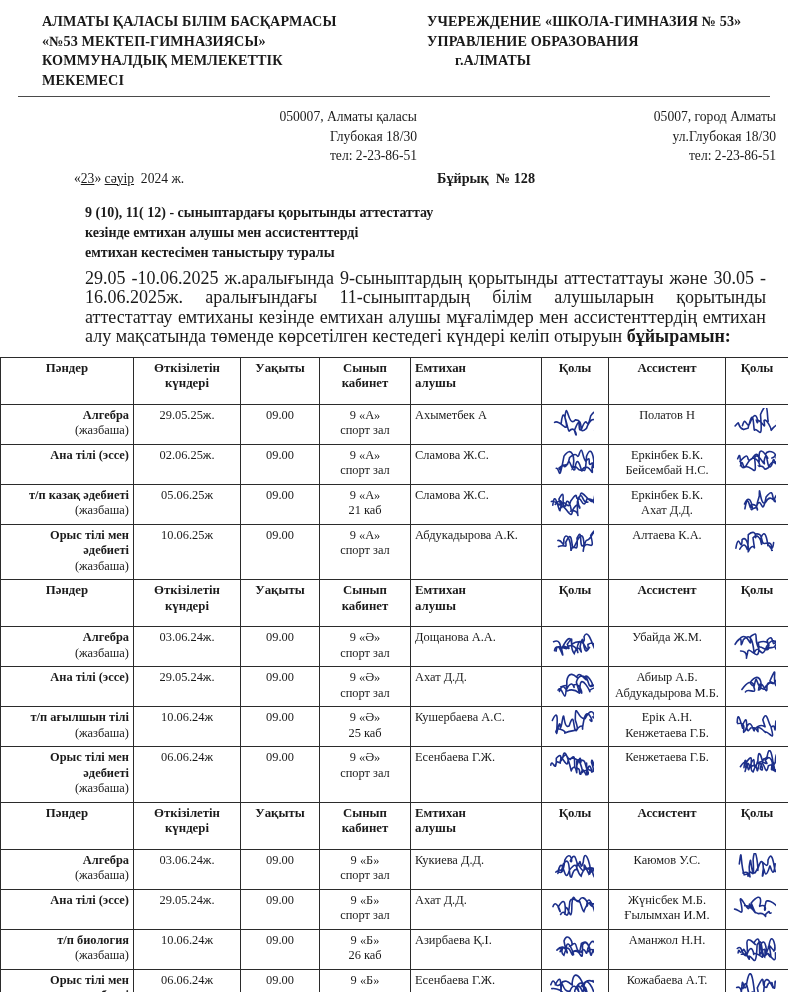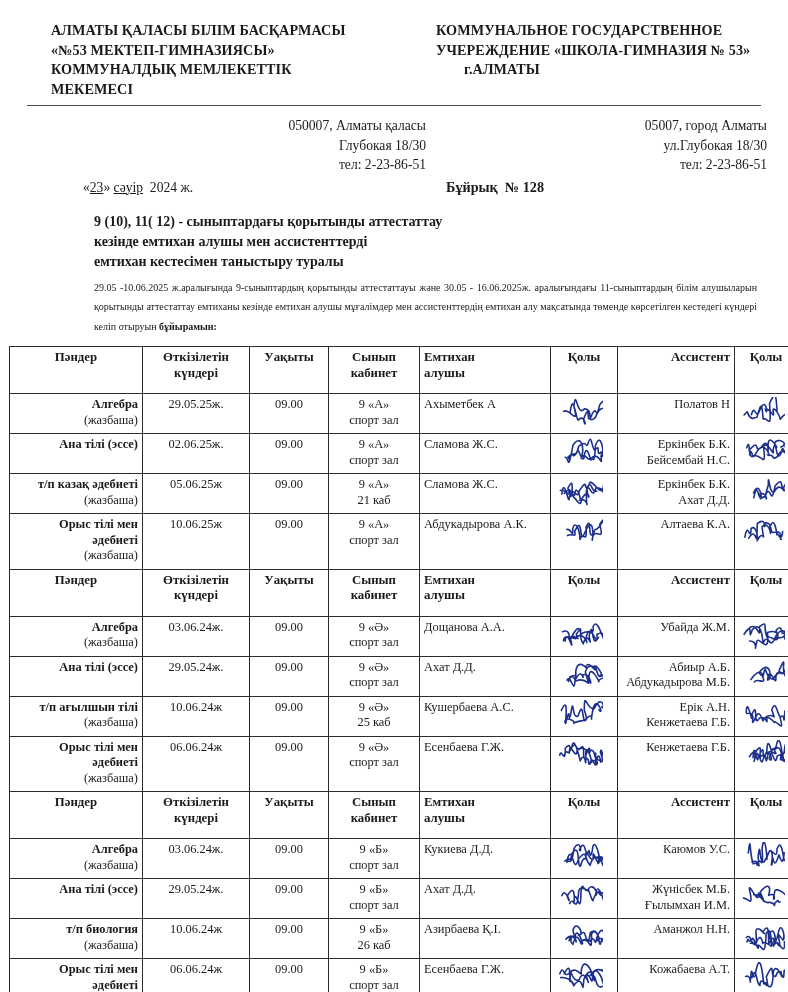--- a/index.html
+++ b/index.html
@@ -12,21 +12,21 @@
     height: 992px;
     font-family: "Liberation Serif", "DejaVu Serif", serif;
     color: #1a1a1a;
     position: relative;
     overflow: hidden;
   }
   .page {
     position: relative;
     width: 788px;
     height: 992px;
-    padding: 9px;
+    padding: 0;
     box-sizing: border-box;
   }
 
   
   .letterhead {
     display: flex;
     padding: 12px 12px 0 12px;
     box-sizing: border-box;
   }
   .lh-left {
@@ -107,21 +107,21 @@
     font-size: 14px;
     font-weight: 700;
     line-height: 20px;
   }
 
   
   .body-par {
     margin-top: 6px;
     padding-left: 85px;
     padding-right: 22px;
-    font-size: 10px;
+    font-size: 18px;
     line-height: 19.5px;
     text-align: justify;
   }
   .body-par b { font-weight: 700; }
 
   
   .sched-table {
     margin: 10px auto 0 auto;
     width: 716px;
     border-collapse: collapse;
@@ -139,21 +139,21 @@
     vertical-align: top;
     font-size: 12.8px;
     height: 38px;
   }
   .c-subject  { width: 124px; text-align: center; font-weight: 700; }
   .c-date     { width: 98px;  text-align: center; }
   .c-time     { width: 70px;  text-align: center; }
   .c-class    { width: 82px;  text-align: center; }
   .c-examiner { width: 122px; text-align: left; padding-left: 6px; }
   .c-sign1    { width: 58px; }
-  .c-assist   { width: 108px; text-align: right; padding-left: 6px; }
+  .c-assist   { width: 108px; text-align: center; padding-left: 6px; }
   .c-sign2    { width: 54px; }
 
   .sub-note {
     font-weight: 400;
     display: block;
   }
   .subject-cell {
     text-align: right;
     font-weight: 700;
   }
@@ -176,22 +176,22 @@
 <div class="page">
 
   <div class="letterhead">
     <div class="lh-left">
       <div class="lh-line">АЛМАТЫ ҚАЛАСЫ БІЛІМ БАСҚАРМАСЫ</div>
       <div class="lh-line">«№53 МЕКТЕП-ГИМНАЗИЯСЫ»</div>
       <div class="lh-line">КОММУНАЛДЫҚ МЕМЛЕКЕТТІК</div>
       <div class="lh-line">МЕКЕМЕСІ</div>
     </div>
     <div class="lh-right">
-      <div class="lh-line">КОММУНАЛЬНОЕ ГОСУДАРСТВЕННОЕ</div>
       <div class="lh-line">УЧЕРЕЖДЕНИЕ «ШКОЛА-ГИМНАЗИЯ № 53»</div>
+      <div class="lh-line">УПРАВЛЕНИЕ ОБРАЗОВАНИЯ</div>
       <div class="lh-line indent">г.АЛМАТЫ</div>
     </div>
   </div>
 
   <hr class="rule">
 
   <div class="addr-block">
     <div class="addr-left">
       <div class="addr-line">050007, Алматы қаласы</div>
       <div class="addr-line">Глубокая 18/30</div>

